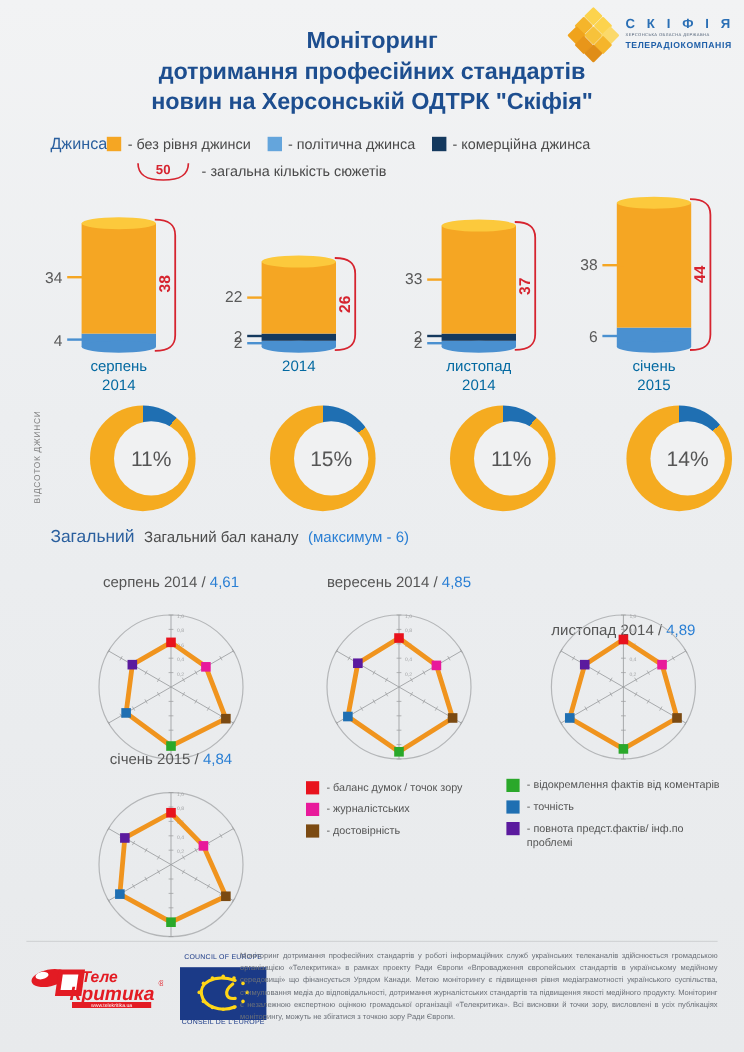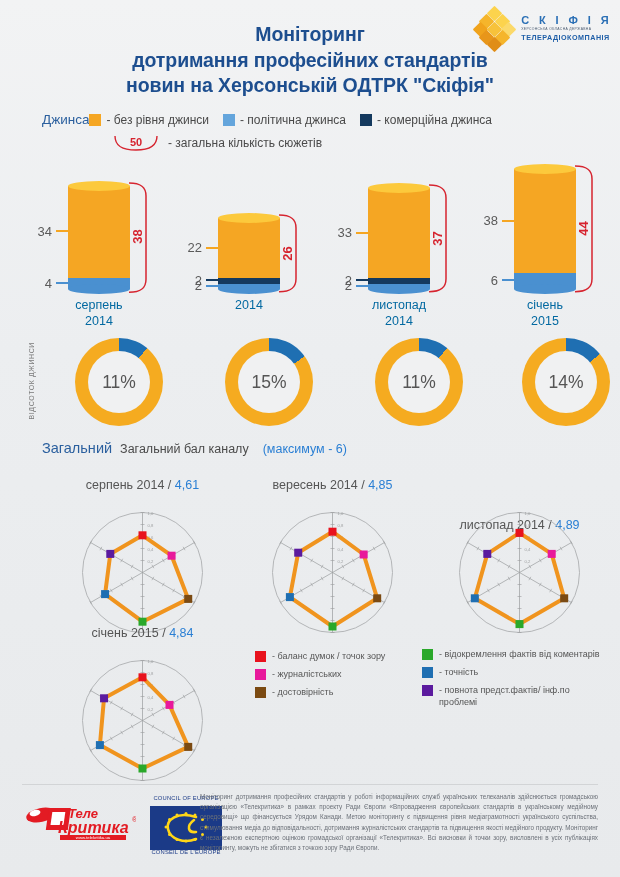--- a/index.html
+++ b/index.html
@@ -76,31 +76,31 @@
   
   .donuts-area { position: absolute; left: 0; top: 338px; width: 620px; height: 96px; }
   .vert-label {
     position: absolute; left: 28px; top: 342px;
     writing-mode: vertical-rl; transform: rotate(180deg);
     font-size: 7px; letter-spacing: .6px; color: #7a7a7a; text-transform: uppercase;
   }
   .donut { position: absolute; width: 88px; height: 88px; }
   .donut .ring { width: 88px; height: 88px; border-radius: 50%; }
   .donut .hole {
-    position: absolute; left: 13px; top: 13px; width: 62px; height: 62px;
+    position: absolute; left: 20px; top: 13px; width: 62px; height: 62px;
     border-radius: 50%; background: #f0f1f2;
     display: flex; align-items: center; justify-content: center;
     font-size: 17.5px; color: #555;
   }
 
   
   .std-head { position: absolute; left: 42px; top: 440px; display: flex; align-items: baseline; }
   .std-head .t1 { color: #2a5f9e; font-size: 14.5px; margin-right: 8px; }
   .std-head .t2 { color: #4a4a4a; font-size: 12.5px; }
-  .std-head .t3 { color: #2a7fd4; font-size: 12.5px; margin-left: 14px; }
+  .std-head .t3 { color: #2a7fd4; font-size: 12.5px; margin-left: 8px; }
 
   .radar-title {
     position: absolute; text-align: center; width: 175px;
     font-size: 12.5px; color: #555;
   }
   .radar-title b { color: #2a7fd4; font-weight: normal; }
   .radar { position: absolute; }
 
   
   .rlegend { position: absolute; }

